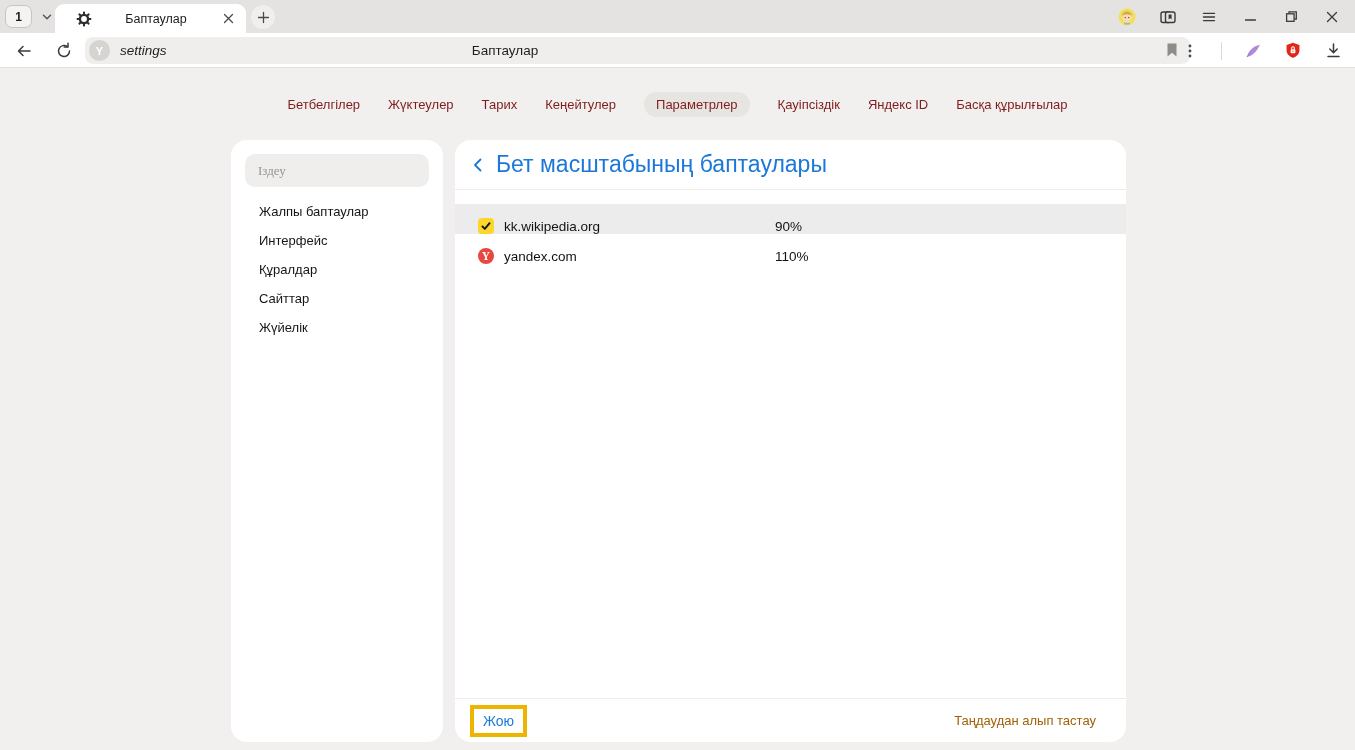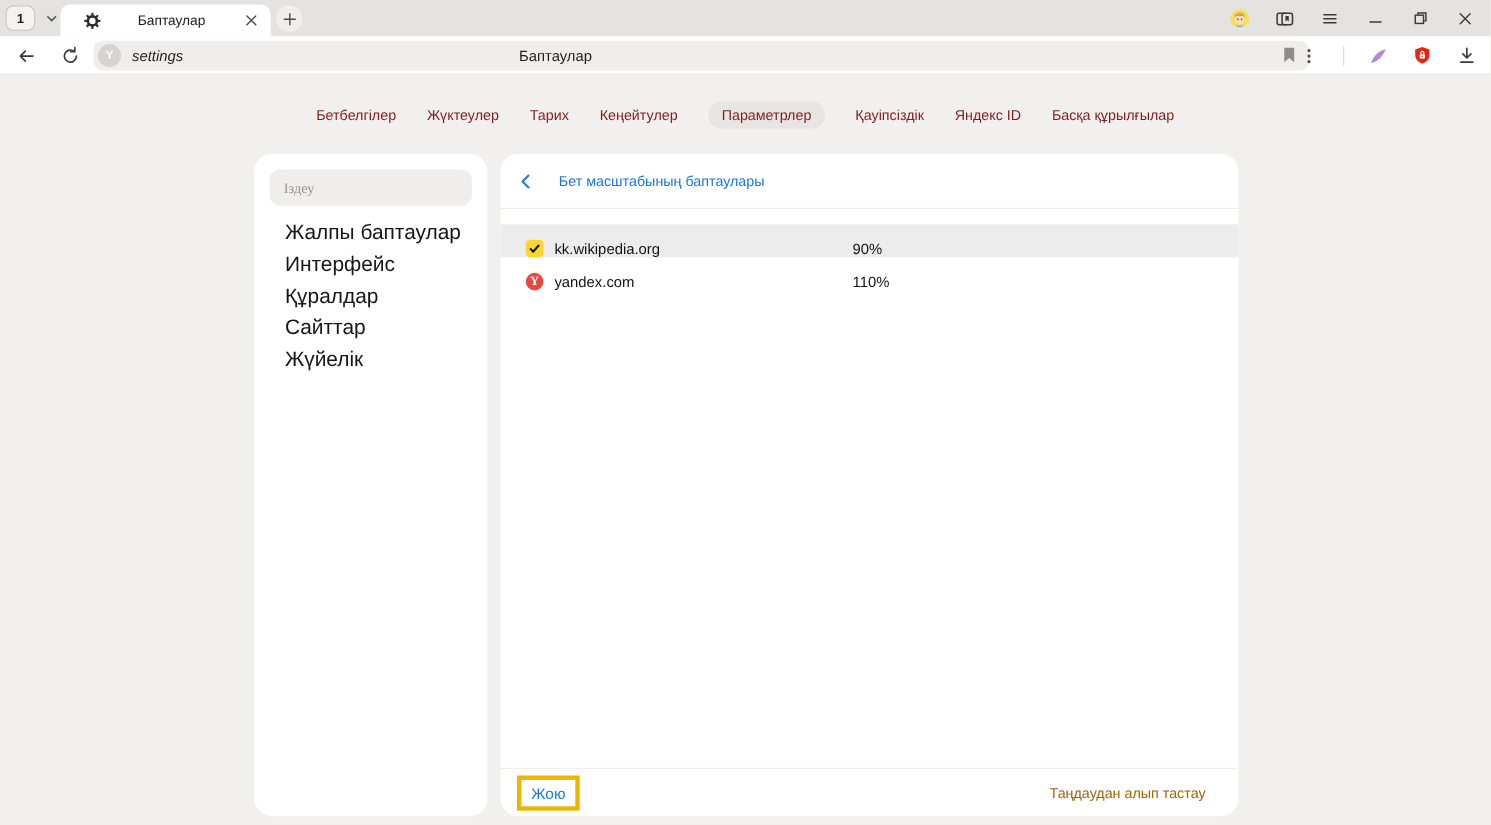--- a/index.html
+++ b/index.html
@@ -34,26 +34,26 @@
   
   .content { position:absolute; left:0; top:68px; width:1355px; height:682px; background:#f1f0ee; }
   .settings-nav { position:absolute; top:24px; left:0; width:100%; display:flex; justify-content:center; align-items:center; gap:28px; }
   .snav-item { font-size:13px; color:#7f1d1d; padding:5px 0; cursor:pointer; white-space:nowrap; }
   .snav-item.active { background:#e7e5e2; border-radius:14px; padding:5px 12px; }
 
   .sidebar-card { position:absolute; left:231px; top:72px; width:212px; height:602px; background:#ffffff; border-radius:16px; }
   .search-input { display:block; margin:14px 14px 0 14px; width:184px; height:33px; background:#efeeec; border:none; border-radius:10px; padding:0 13px; font-size:13px; font-family:Liberation Serif, serif; color:#1f1f1f; outline:none; }
   .search-input::placeholder { color:#97948f; }
   .side-list { margin-top:10px; }
-  .side-item { height:29px; display:flex; align-items:center; padding-left:28px; font-size:19px; color:#161616; cursor:pointer; }
+  .side-item { height:29px; display:flex; align-items:center; padding-left:28px; font-size:13px; color:#161616; cursor:pointer; }
 
   .main-card { position:absolute; left:455px; top:72px; width:671px; height:602px; background:#ffffff; border-radius:16px; display:flex; flex-direction:column; }
   .card-header { height:50px; flex:0 0 50px; display:flex; align-items:center; padding-left:11px; border-bottom:1px solid #ececea; }
   .back-chevron { width:22px; height:22px; display:flex; align-items:center; justify-content:center; cursor:pointer; }
-  .card-title { font-size:13px; color:#1b78d8; margin-left:20px; }
+  .card-title { font-size:23px; color:#1b78d8; margin-left:8px; }
   .rows { margin-top:14px; }
   .row { position:relative; height:30px; display:flex; align-items:flex-end; padding-left:23px; cursor:pointer; }
   .row.selected { background:#ececec; }
   .row-icon { width:16px; height:16px; margin-right:10px; flex:0 0 16px; }
   .checkbox { background:#fbd72e; border-radius:4px; display:flex; align-items:center; justify-content:center; cursor:pointer; }
   .favicon { background:#e8463f; border-radius:50%; color:#ffffff; font-family:"Liberation Serif","DejaVu Serif",serif; font-weight:bold; font-size:11.5px; display:flex; align-items:center; justify-content:center; }
   .site-name { font-size:13.5px; color:#131313; }
   .zoom-value { position:absolute; left:320px; font-size:13.5px; color:#131313; }
   .spacer { flex:1; }
   .card-footer { flex:0 0 44px; height:44px; border-top:1px solid #ececea; position:relative; display:flex; align-items:center; }

